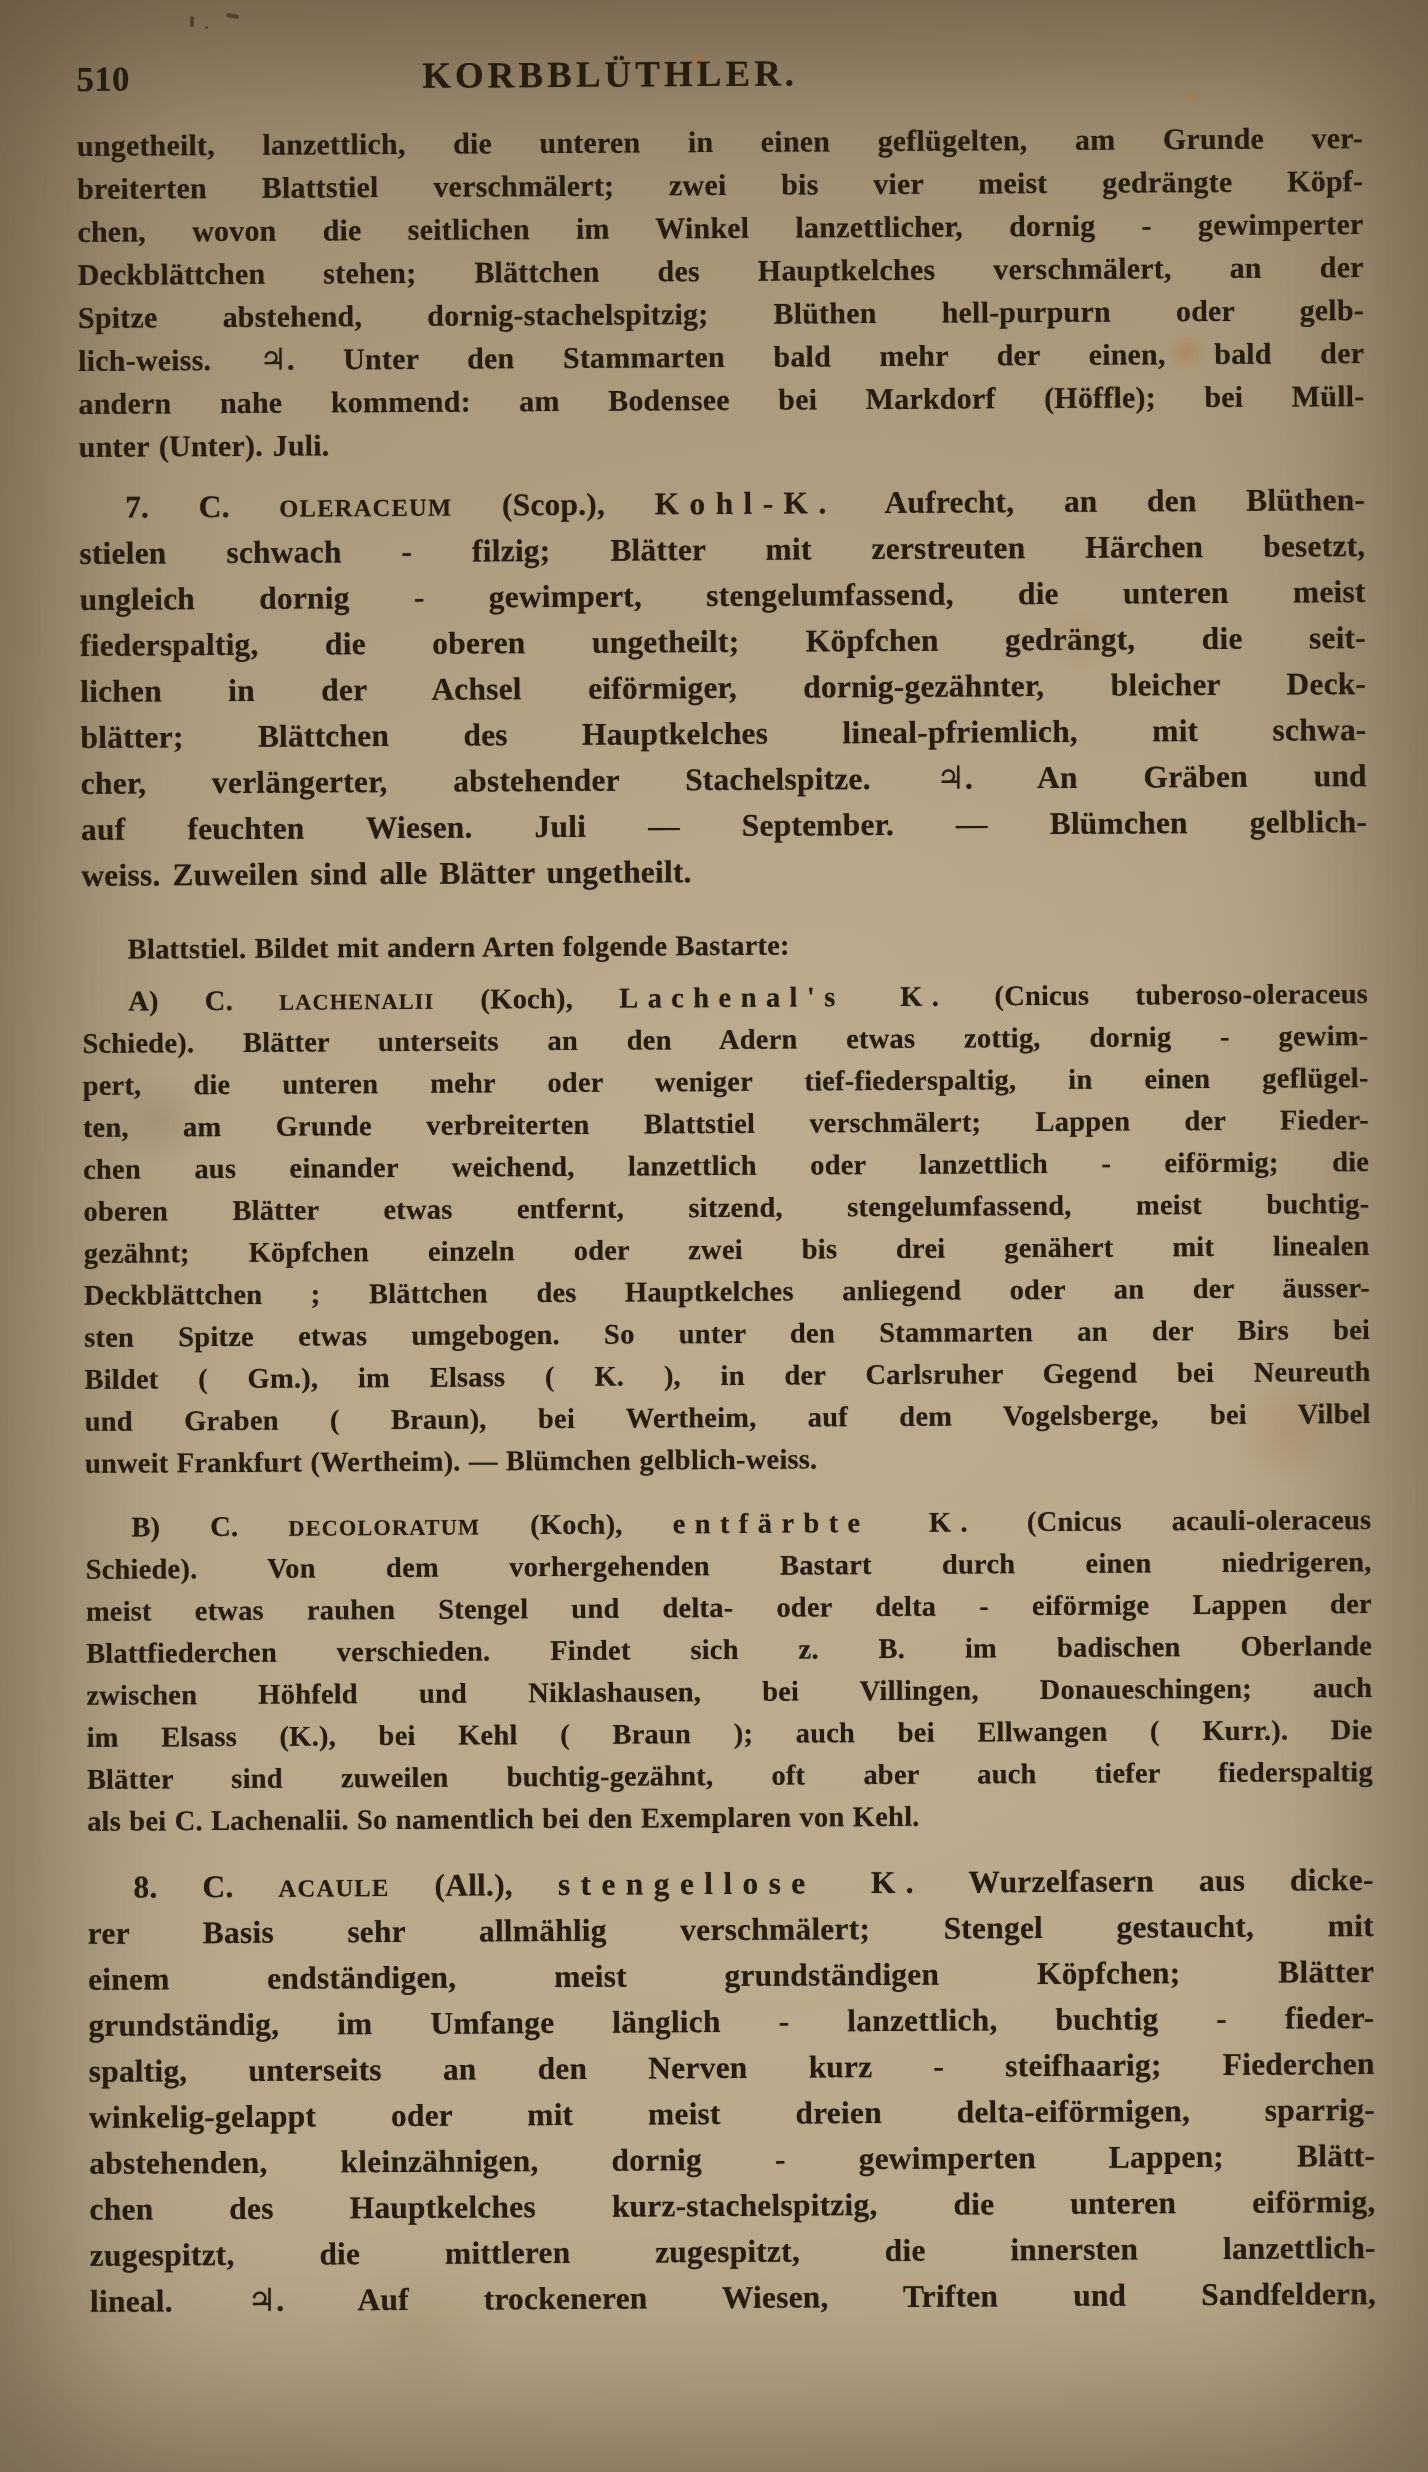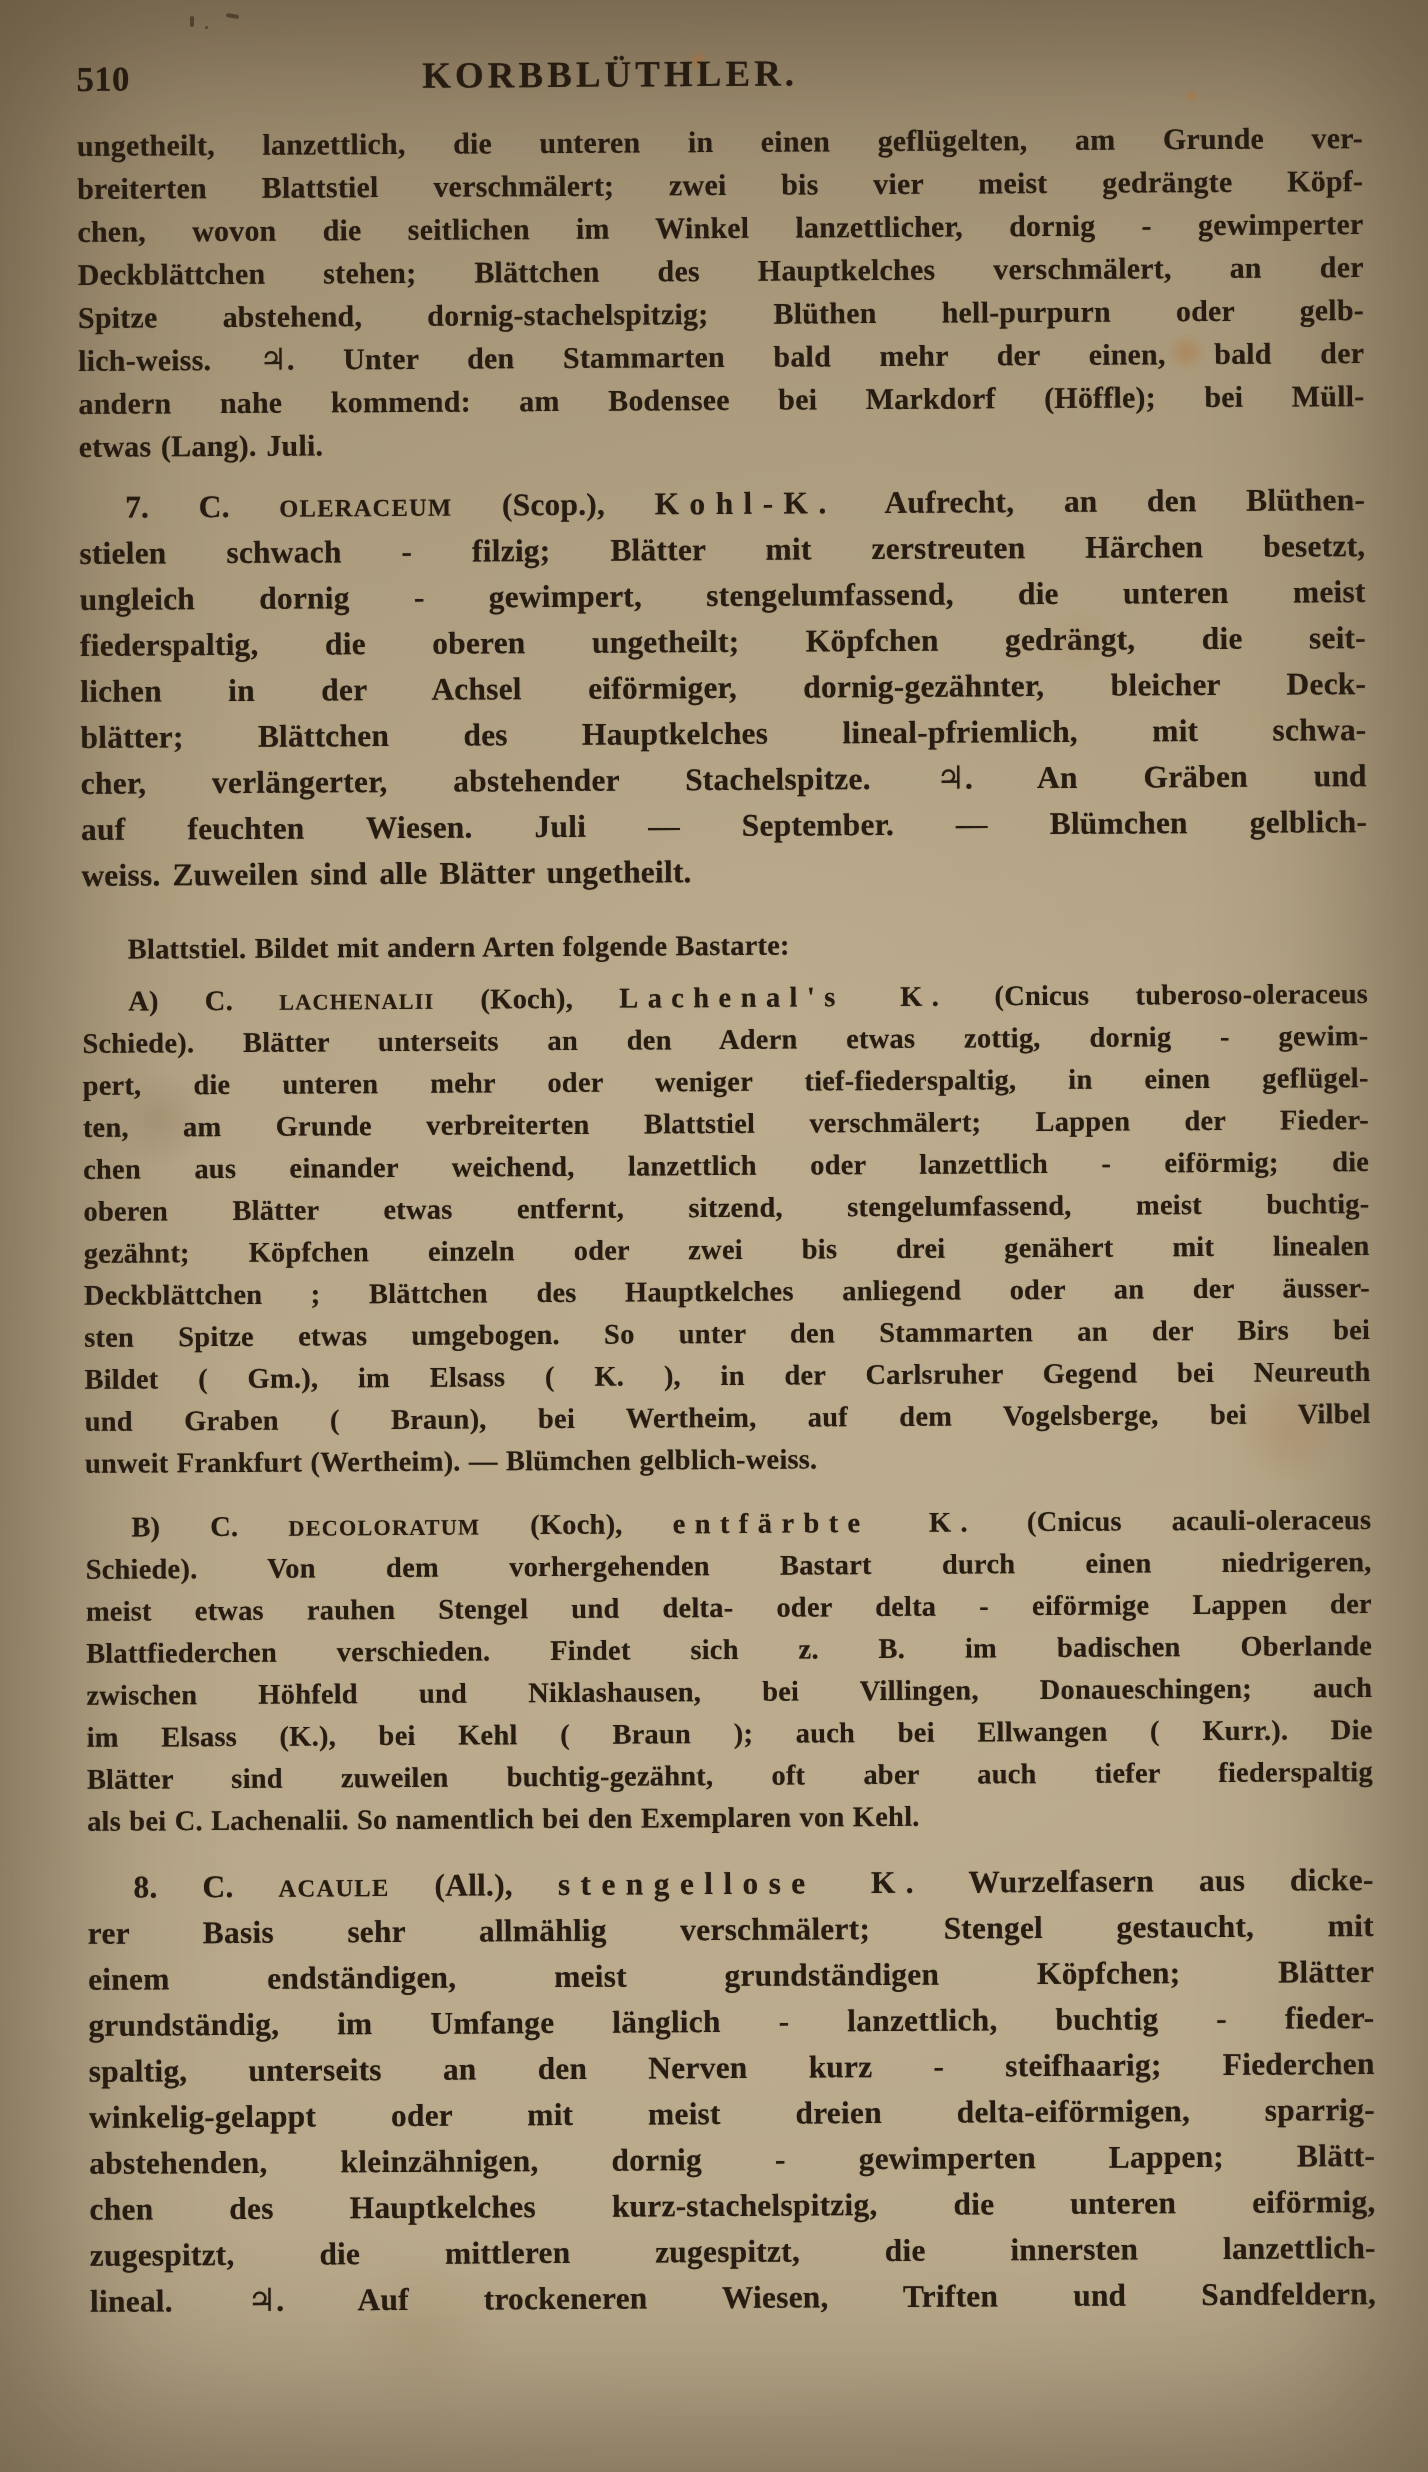--- a/index.html
+++ b/index.html
@@ -78,21 +78,21 @@
     </div>
     <div class="text-block" data-name="text-block">
         <div class="para regular" data-name="para-continuation">
           <div class="line j" data-name="text-line"><span class="seg-n" data-name="text-segment">ungetheilt, lanzettlich, die unteren in einen geflügelten, am Grunde ver-</span></div>
           <div class="line j" data-name="text-line"><span class="seg-n" data-name="text-segment">breiterten Blattstiel verschmälert; zwei bis vier meist gedrängte Köpf-</span></div>
           <div class="line j" data-name="text-line"><span class="seg-n" data-name="text-segment">chen, wovon die seitlichen im Winkel lanzettlicher, dornig - gewimperter</span></div>
           <div class="line j" data-name="text-line"><span class="seg-n" data-name="text-segment">Deckblättchen stehen; Blättchen des Hauptkelches verschmälert, an der</span></div>
           <div class="line j" data-name="text-line"><span class="seg-n" data-name="text-segment">Spitze abstehend, dornig-stachelspitzig; Blüthen hell-purpurn oder gelb-</span></div>
           <div class="line j" data-name="text-line"><span class="seg-n" data-name="text-segment">lich-weiss. ♃. Unter den Stammarten bald mehr der einen, bald der</span></div>
           <div class="line j" data-name="text-line"><span class="seg-n" data-name="text-segment">andern nahe kommend: am Bodensee bei Markdorf (</span><span class="seg-i" data-name="text-segment">Höffle</span><span class="seg-n" data-name="text-segment">); bei Müll-</span></div>
-          <div class="line nj" data-name="text-line"><span class="seg-n" data-name="text-segment">etwas (</span><span class="seg-i" data-name="text-segment">Lang</span><span class="seg-n" data-name="text-segment">). Juli.</span></div>
+          <div class="line nj" data-name="text-line"><span class="seg-n" data-name="text-segment">unter (</span><span class="seg-i" data-name="text-segment">Unter</span><span class="seg-n" data-name="text-segment">). Juli.</span></div>
         </div>
         <div class="para species" data-name="para-species-7-oleraceum">
           <div class="line j in" data-name="text-line"><span class="seg-n" data-name="text-segment">7. C. </span><span class="seg-sc" data-name="text-segment">OLERACEUM</span><span class="seg-n" data-name="text-segment"> (</span><span class="seg-i" data-name="text-segment">Scop.</span><span class="seg-n" data-name="text-segment">), </span><span class="seg-sp" data-name="text-segment">Kohl-K.</span><span class="seg-n" data-name="text-segment"> Aufrecht, an den Blüthen-</span></div>
           <div class="line j" data-name="text-line"><span class="seg-n" data-name="text-segment">stielen schwach - filzig; Blätter mit zerstreuten Härchen besetzt,</span></div>
           <div class="line j" data-name="text-line"><span class="seg-n" data-name="text-segment">ungleich dornig - gewimpert, stengelumfassend, die unteren meist</span></div>
           <div class="line j" data-name="text-line"><span class="seg-n" data-name="text-segment">fiederspaltig, die oberen ungetheilt; Köpfchen gedrängt, die seit-</span></div>
           <div class="line j" data-name="text-line"><span class="seg-n" data-name="text-segment">lichen in der Achsel eiförmiger, dornig-gezähnter, bleicher Deck-</span></div>
           <div class="line j" data-name="text-line"><span class="seg-n" data-name="text-segment">blätter; Blättchen des Hauptkelches lineal-pfriemlich, mit schwa-</span></div>
           <div class="line j" data-name="text-line"><span class="seg-n" data-name="text-segment">cher, verlängerter, abstehender Stachelspitze. ♃. An Gräben und</span></div>
           <div class="line j" data-name="text-line"><span class="seg-n" data-name="text-segment">auf feuchten Wiesen. Juli — September. — Blümchen gelblich-</span></div>

